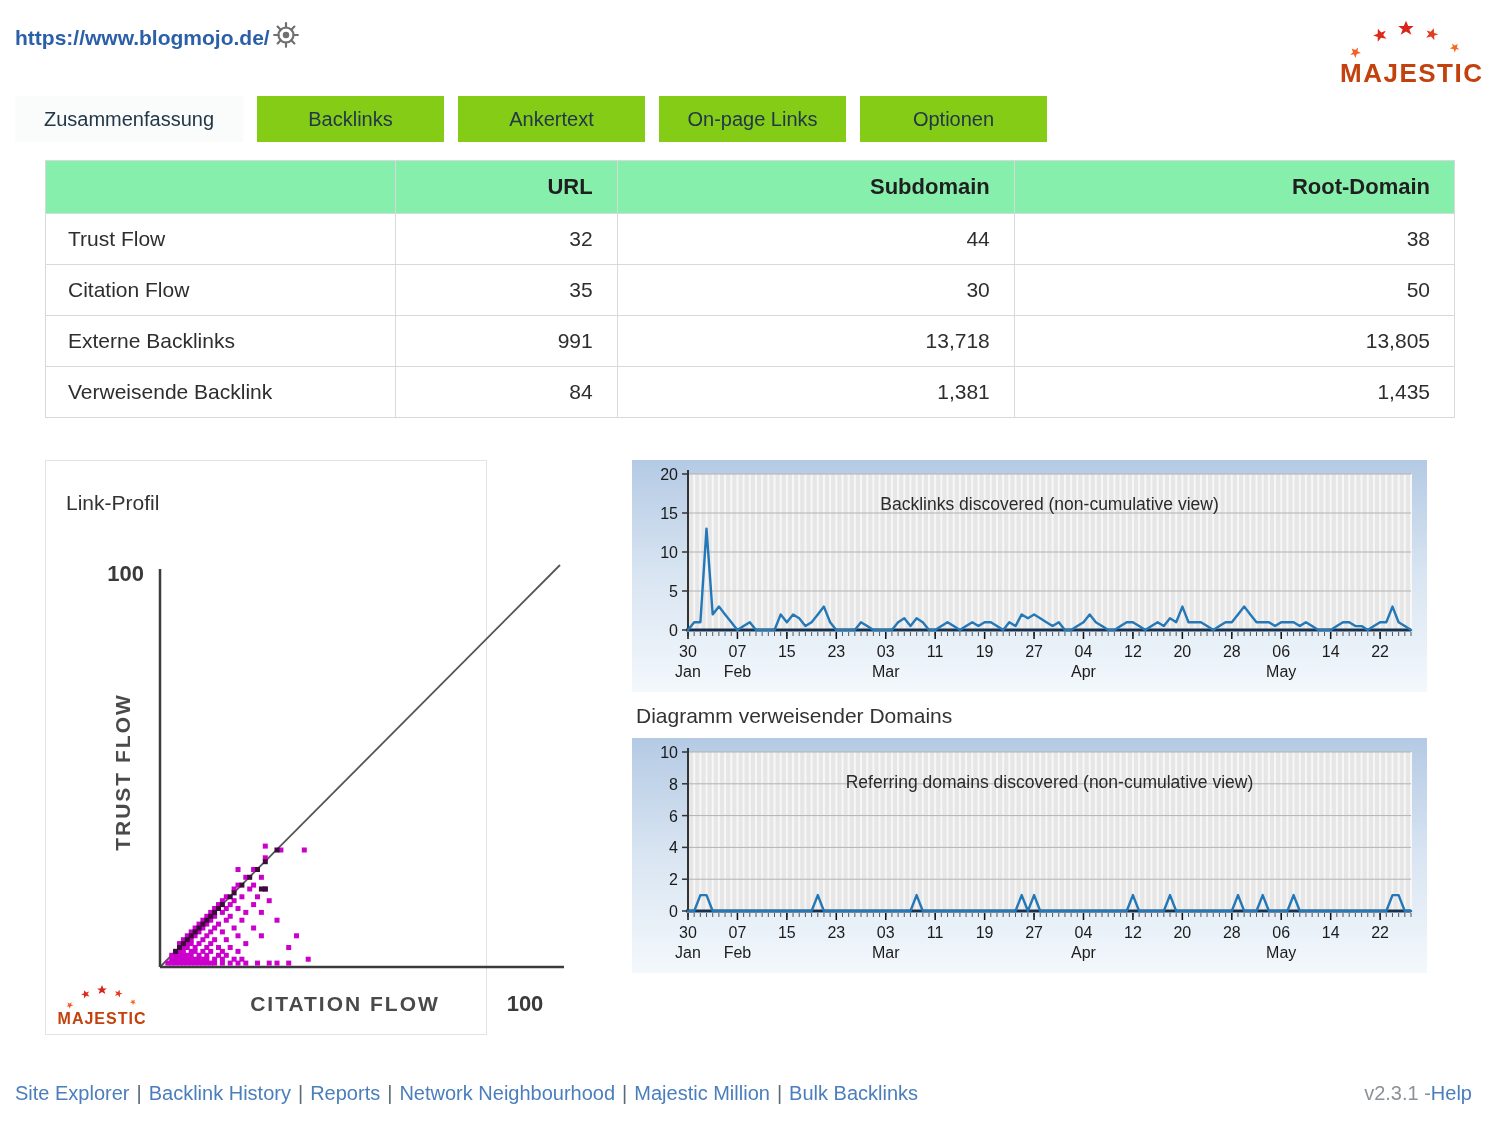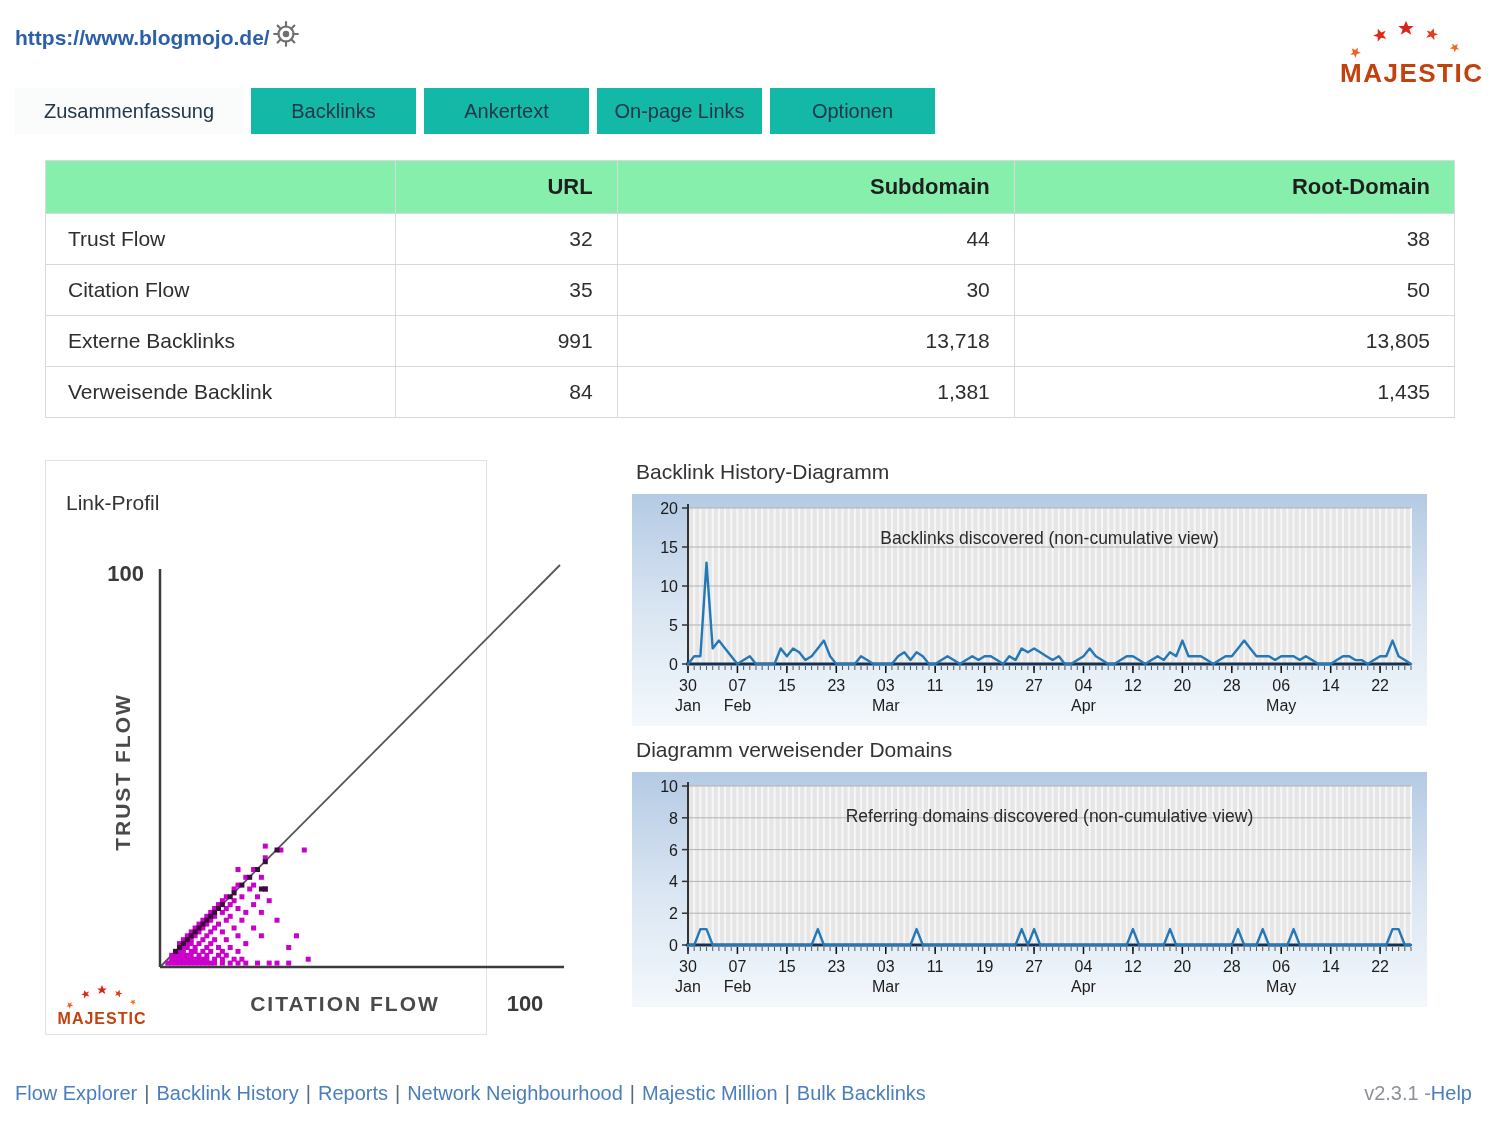--- a/index.html
+++ b/index.html
@@ -1,33 +1,33 @@
 <!DOCTYPE html>
 <html><head>
 <meta charset="utf-8">
 <style>
   * { margin:0; padding:0; box-sizing:border-box; }
   html,body { background:#fff; }
   body { font-family:"Liberation Sans", sans-serif; }
   .screen { position:relative; width:1500px; height:1126px; background:#ffffff; overflow:hidden; }
 
   
-  .topbar { position:absolute; left:15px; top:26px; display:flex; align-items:flex-start; gap:2px; }
+  .topbar { position:absolute; left:15px; top:26px; display:flex; align-items:center; gap:2px; }
   .url { font-size:21px; font-weight:bold; color:#2b5fa8; text-decoration:none; }
   .helm { display:inline-flex; margin-top:-6px; }
 
   
   .logo { position:absolute; right:28px; top:16px; width:132px; text-align:center; }
   .logo-text { font-size:26px; font-weight:bold; letter-spacing:1.5px; color:#c2410c; margin-top:-6px; }
   .logo.small { position:absolute; left:10px; bottom:6px; right:auto; top:auto; width:92px; }
   .logo.small .logo-text { font-size:16px; letter-spacing:1px; margin-top:-4px; }
 
   
-  .tabs { position:absolute; left:15px; top:88px; display:flex; gap:8px; }
-  .tab { width:165px; height:46px; background:#14b8a6; color:#22384a; font-size:20px;
+  .tabs { position:absolute; left:15px; top:96px; display:flex; gap:14px; }
+  .tab { width:187px; height:46px; background:#84cc16; color:#22384a; font-size:20px;
          display:flex; align-items:center; justify-content:center; cursor:pointer; }
   .tab.active { width:228px; background:#fafbfb; }
 
   
   .summary { position:absolute; left:45px; top:160px; width:1410px; border-collapse:collapse;
              font-size:21px; color:#2e2e2e; }
   .summary th, .summary td { border:1px solid #d6dadc; padding:13px 24px; }
   .summary th { background:#86efac; font-weight:bold; text-align:right; font-size:22px; color:#1f1f1f; }
   .summary td { background:#fff; text-align:right; }
   .summary th:first-child, .summary td:first-child { text-align:left; width:350px; }
@@ -306,21 +306,20 @@
         <use href="#star5" transform="translate(38,20) rotate(-20) scale(0.78)" fill="#de2a18"></use>
         <use href="#star5" transform="translate(65,13) scale(0.9)" fill="#d8251c"></use>
         <use href="#star5" transform="translate(92,19) rotate(18) scale(0.72)" fill="#e23d1e"></use>
         <use href="#star5" transform="translate(116,33) rotate(40) scale(0.55)" fill="#f26a1f"></use>
       </svg>
       <div class="logo-text">MAJESTIC</div>
     </div>
   </div>
 
   <div class="right-col">
-    <div class="chart-heading first">Backlink History-Diagramm</div>
     <svg id="chart1" width="795" height="232" viewBox="0 0 795 232">
         <defs>
           <linearGradient id="gchart1" x1="0" y1="0" x2="0" y2="1">
             <stop offset="0%" stop-color="#b4cae4"></stop>
             <stop offset="50%" stop-color="#d9e5f2"></stop>
             <stop offset="100%" stop-color="#f3f8fc"></stop>
           </linearGradient>
         </defs>
         <rect x="0" y="0" width="795" height="232" fill="url(#gchart1)"></rect>
         <rect x="56" y="14" width="723" height="156" fill="#e6e6e6"></rect>
@@ -915,20 +914,20 @@
         <text x="698.6666666666667" y="200" text-anchor="middle" font-size="16" fill="#1c1c1c" font-family="&quot;Liberation Sans&quot;,sans-serif">14</text>
         <line x1="748.1025641025641" y1="175" x2="748.1025641025641" y2="182" stroke="#111" stroke-width="1.5"></line>
         <text x="748.1025641025641" y="200" text-anchor="middle" font-size="16" fill="#1c1c1c" font-family="&quot;Liberation Sans&quot;,sans-serif">22</text>
         <text x="417.5" y="50" text-anchor="middle" font-size="17.5" fill="#2a2a2a" font-family="&quot;Liberation Sans&quot;,sans-serif">Referring domains discovered (non-cumulative view)</text>
         <polyline points="56.0,173.0 62.2,173.0 68.4,157.1 74.5,157.1 80.7,173.0 86.9,173.0 93.1,173.0 99.3,173.0 105.4,173.0 111.6,173.0 117.8,173.0 124.0,173.0 130.2,173.0 136.3,173.0 142.5,173.0 148.7,173.0 154.9,173.0 161.1,173.0 167.2,173.0 173.4,173.0 179.6,173.0 185.8,157.1 191.9,173.0 198.1,173.0 204.3,173.0 210.5,173.0 216.7,173.0 222.8,173.0 229.0,173.0 235.2,173.0 241.4,173.0 247.6,173.0 253.7,173.0 259.9,173.0 266.1,173.0 272.3,173.0 278.5,173.0 284.6,157.1 290.8,173.0 297.0,173.0 303.2,173.0 309.4,173.0 315.5,173.0 321.7,173.0 327.9,173.0 334.1,173.0 340.3,173.0 346.4,173.0 352.6,173.0 358.8,173.0 365.0,173.0 371.2,173.0 377.3,173.0 383.5,173.0 389.7,157.1 395.9,173.0 402.1,157.1 408.2,173.0 414.4,173.0 420.6,173.0 426.8,173.0 432.9,173.0 439.1,173.0 445.3,173.0 451.5,173.0 457.7,173.0 463.8,173.0 470.0,173.0 476.2,173.0 482.4,173.0 488.6,173.0 494.7,173.0 500.9,157.1 507.1,173.0 513.3,173.0 519.5,173.0 525.6,173.0 531.8,173.0 538.0,157.1 544.2,173.0 550.4,173.0 556.5,173.0 562.7,173.0 568.9,173.0 575.1,173.0 581.3,173.0 587.4,173.0 593.6,173.0 599.8,173.0 606.0,157.1 612.2,173.0 618.3,173.0 624.5,173.0 630.7,157.1 636.9,173.0 643.1,173.0 649.2,173.0 655.4,173.0 661.6,157.1 667.8,173.0 673.9,173.0 680.1,173.0 686.3,173.0 692.5,173.0 698.7,173.0 704.8,173.0 711.0,173.0 717.2,173.0 723.4,173.0 729.6,173.0 735.7,173.0 741.9,173.0 748.1,173.0 754.3,173.0 760.5,157.1 766.6,157.1 772.8,173.0 779.0,173.0" fill="none" stroke="#2478b8" stroke-width="2.4" stroke-linejoin="round" stroke-linecap="round"></polyline>
       </svg>
   </div>
 
   <div class="footer">
     <div class="footer-links">
-      <a href="#">Flow Explorer</a><span class="sep">|</span><a href="#">Backlink History</a><span class="sep">|</span><a href="#">Reports</a><span class="sep">|</span><a href="#">Network Neighbourhood</a><span class="sep">|</span><a href="#">Majestic Million</a><span class="sep">|</span><a href="#">Bulk Backlinks</a>
+      <a href="#">Site Explorer</a><span class="sep">|</span><a href="#">Backlink History</a><span class="sep">|</span><a href="#">Reports</a><span class="sep">|</span><a href="#">Network Neighbourhood</a><span class="sep">|</span><a href="#">Majestic Million</a><span class="sep">|</span><a href="#">Bulk Backlinks</a>
     </div>
     <div class="footer-right">
       <span>v2.3.1 -</span><a href="#">Help</a>
     </div>
   </div>
 
 </div>
 
 </body></html>

